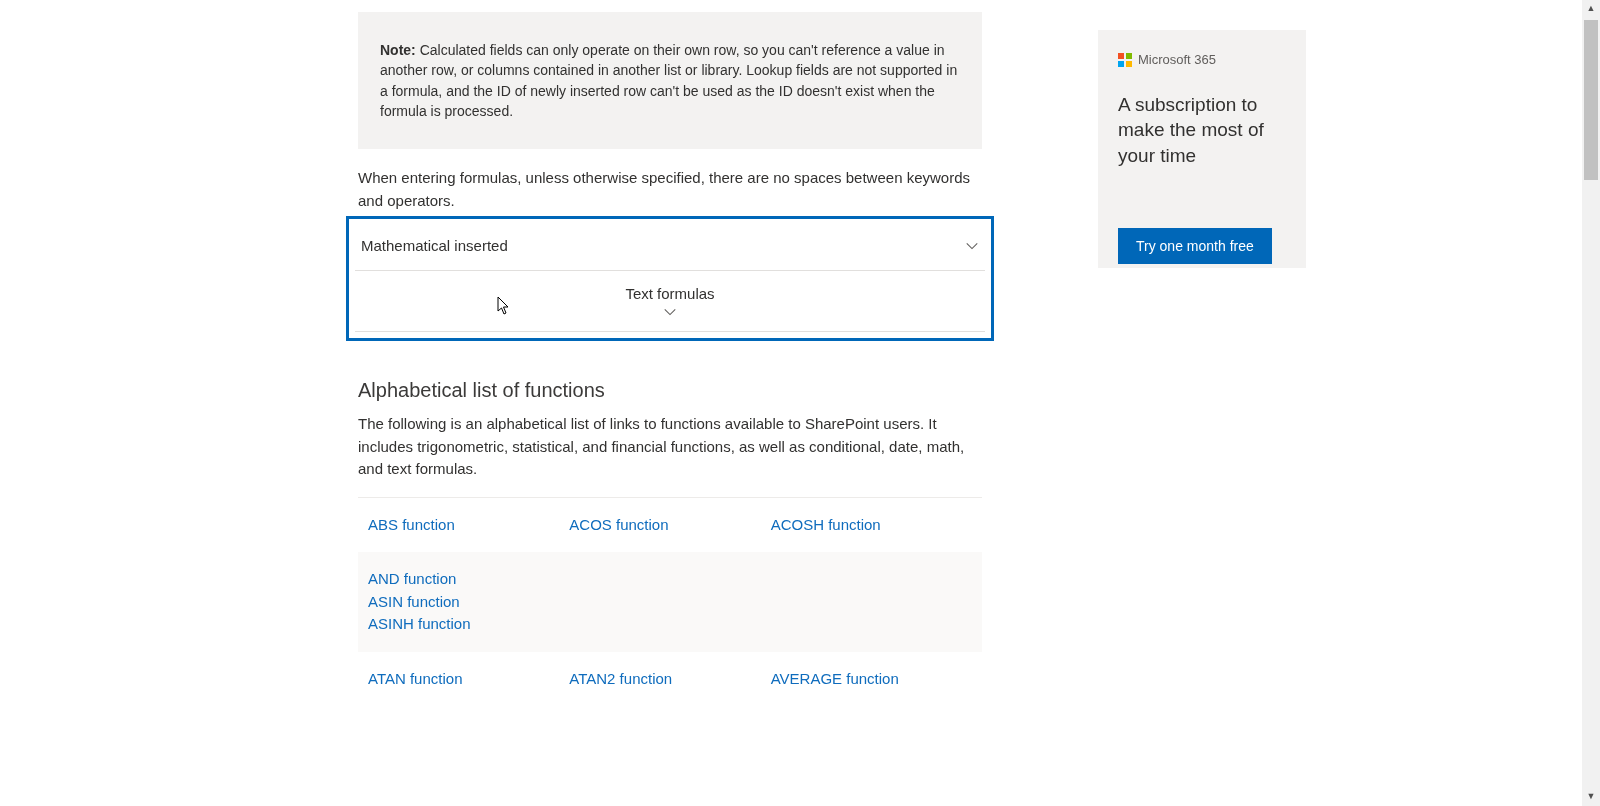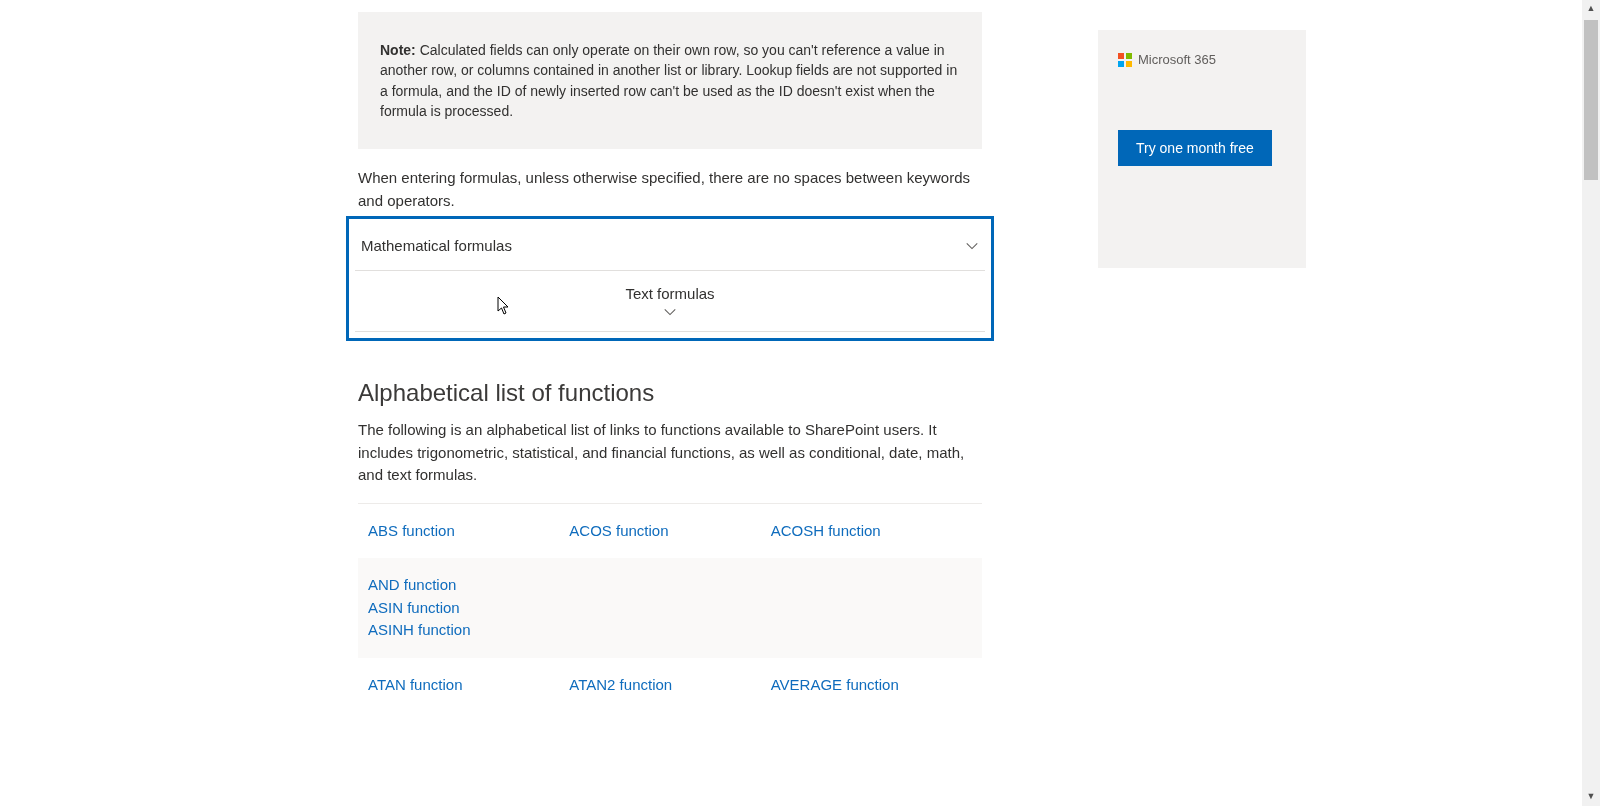--- a/index.html
+++ b/index.html
@@ -78,21 +78,21 @@
     font-size: 15px;
   }
   .chev {
     width: 14px;
     height: 14px;
     flex: 0 0 auto;
   }
   .chev svg { display: block; }
   h2.section-h {
     font-weight: 400;
-    font-size: 24px;
+    font-size: 20px;
     color: #3b3a39;
     margin: 34px 0 8px 0;
   }
   .func-table {
     margin-top: 16px;
     border-top: 1px solid #edebe9;
     width: 100%;
   }
   .func-row {
     display: flex;
@@ -214,21 +214,21 @@
     <div class="note-box">
       <span class="note-label">Note:</span><span> Calculated fields can only operate on their own row, so you can't reference a value in another row, or columns contained in another list or library. Lookup fields are not supported in a formula, and the ID of newly inserted row can't be used as the ID doesn't exist when the formula is processed.</span>
     </div>
 
     <p class="body-text">When entering formulas, unless otherwise specified, there are no spaces between keywords and operators.</p>
 
 
 
     <div class="accordion-wrap">
       <div class="accordion-item">
-        <span class="accordion-label">Mathematical formulas</span>
+        <span class="accordion-label">Mathematical inserted</span>
         <span class="chev">
           <svg viewBox="0 0 16 16" width="14" height="14">
               <path d="M2 5 L8 11 L14 5" stroke="#605e5c" stroke-width="1.2" fill="none"></path>
             </svg>
         </span>
       </div>
       <div class="accordion-item">
         <span class="accordion-label">Text formulas</span>
         <span class="chev">
           <svg viewBox="0 0 16 16" width="14" height="14">
@@ -265,20 +265,21 @@
   <div class="sidebar">
     <div class="ms365-logo-row">
       <span class="ms-logo">
         <span class="q1"></span>
           <span class="q2"></span>
           <span class="q3"></span>
           <span class="q4"></span>
       </span>
       <span>Microsoft 365</span>
     </div>
+    <div class="sidebar-title">A subscription to make the most of your time</div>
     <button class="cta-btn">Try one month free</button>
   </div>
 
   <div class="scrollbar-track">
     <div class="scrollbar-arrow up">▲</div>
     <div class="scrollbar-thumb"></div>
     <div class="scrollbar-arrow dn">▼</div>
   </div>
 
   <div class="cursor">

